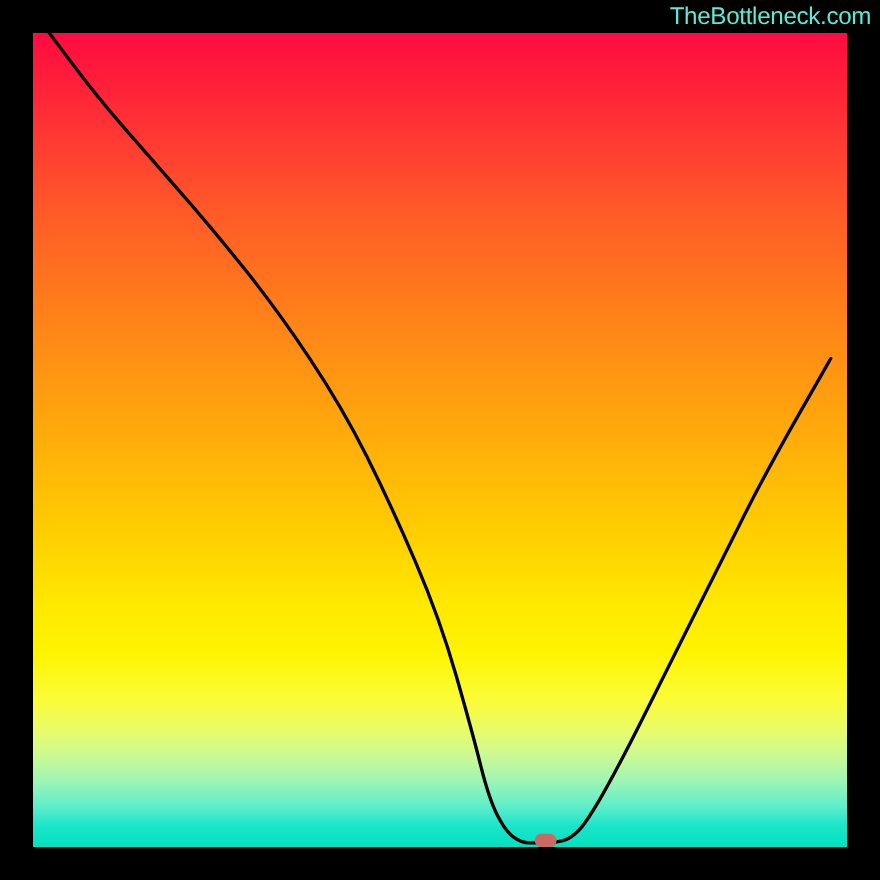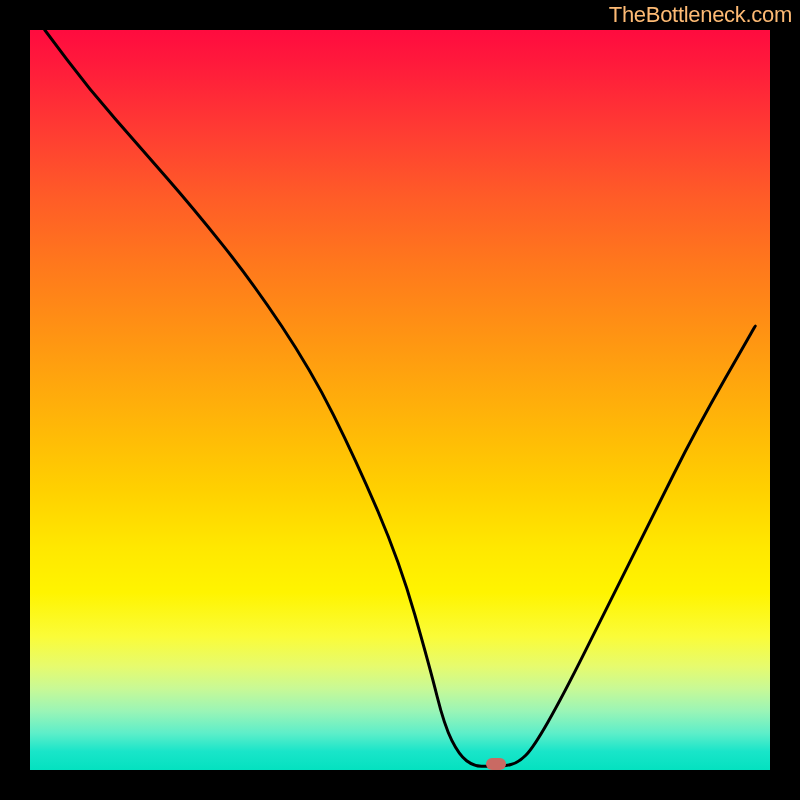--- a/index.html
+++ b/index.html
@@ -15,21 +15,21 @@
     width: 800px;
     height: 800px;
   }
   .watermark {
     position: absolute;
     top: 2px;
     right: 8px;
     font-family: Arial, sans-serif;
     font-size: 22px;
     font-weight: 500;
-    color: #fdba74;
+    color: #5eead4;
     z-index: 10;
     letter-spacing: -0.3px;
   }
   .plot-area {
     position: absolute;
     left: 30px;
     top: 30px;
     width: 740px;
     height: 740px;
     overflow: hidden;

